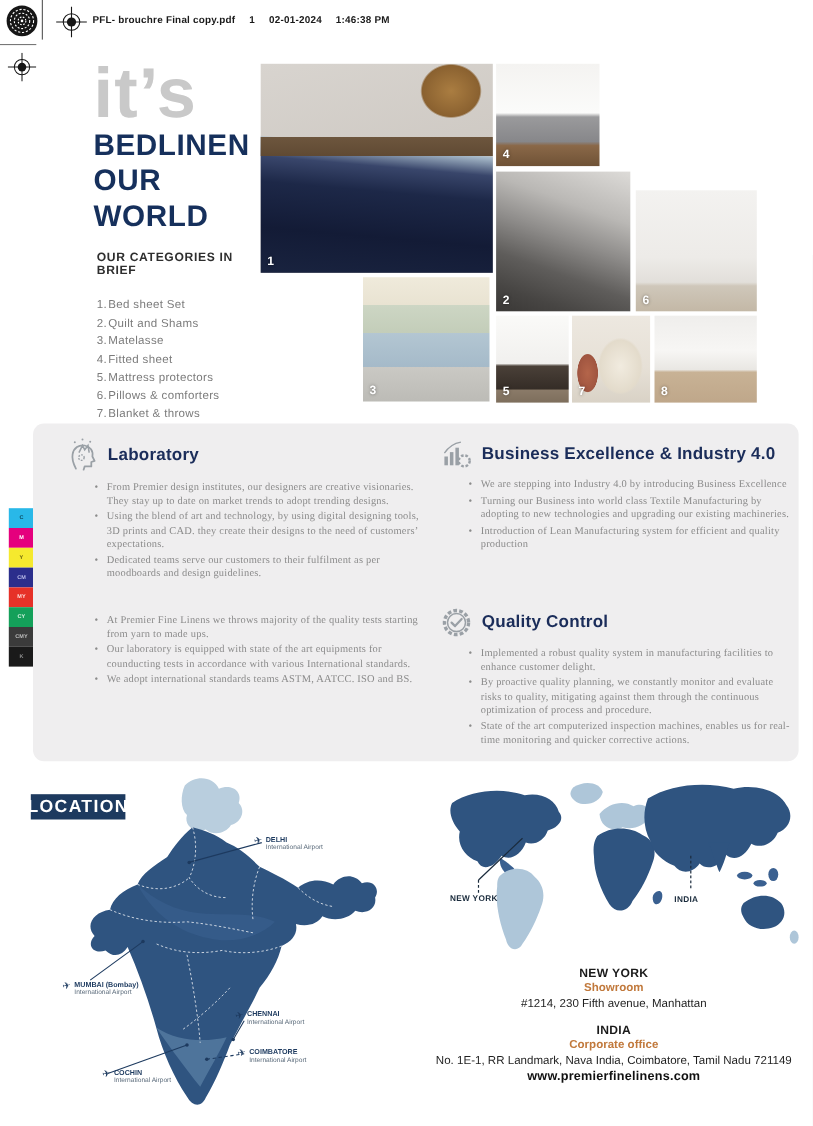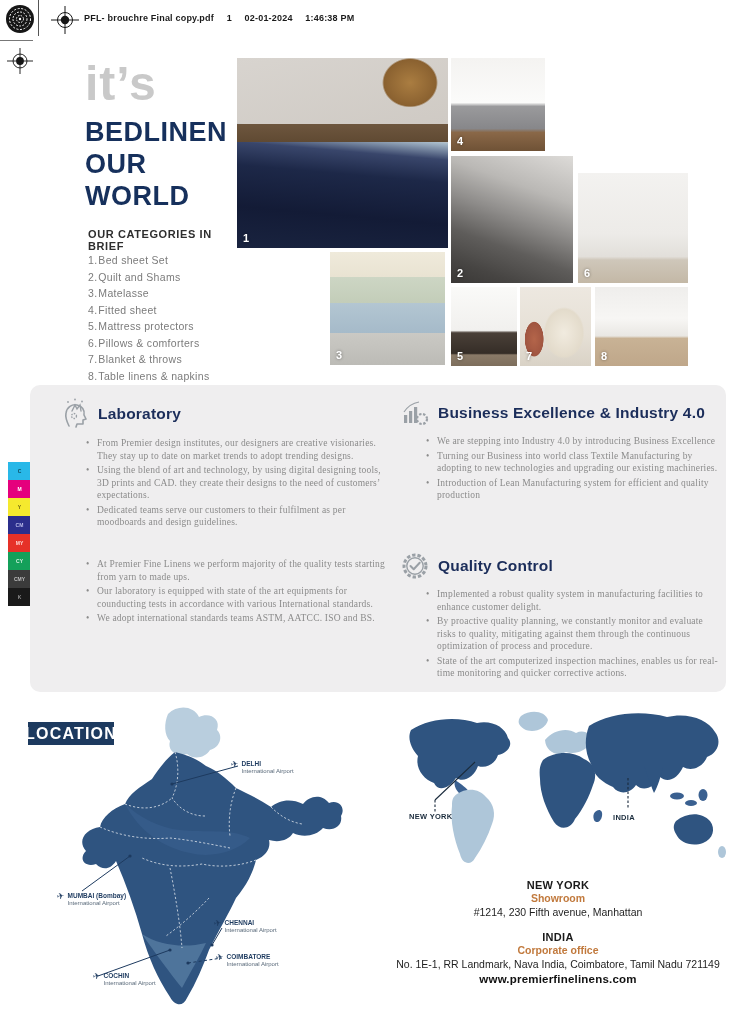--- a/index.html
+++ b/index.html
@@ -19,25 +19,25 @@
     position:absolute; left:84px; top:13px; font-size:9px; font-weight:bold; color:#1a1a1a;
     letter-spacing:.2px; white-space:nowrap;
   }
   .fileinfo span { margin-right:10px; }
   
   .colorbar { position:absolute; left:8px; top:462px; width:23px; }
   .swatch { width:23px; height:18px; display:flex; align-items:center; justify-content:center;
     font-size:5px; font-weight:bold; }
   
   .hero { position:absolute; left:85px; top:58px; }
-  .its { font-size:48px; font-weight:bold; color:#c9c9c9; letter-spacing:1px; line-height:52px; }
+  .its { font-size:64px; font-weight:bold; color:#c9c9c9; letter-spacing:1px; line-height:52px; }
   .hero h1 { font-size:27px; line-height:32px; color:#16305c; font-weight:bold; letter-spacing:.5px; margin-top:6px; }
   .cats { position:absolute; left:88px; top:228px; width:150px; }
   .cats-title { font-size:11px; font-weight:bold; color:#2e2e2e; letter-spacing:.6px; }
-  .cats ol { list-style:none; margin-top:0; }
+  .cats ol { list-style:none; margin-top:17px; }
   .cats li { font-size:10.5px; color:#7b7b7b; line-height:16.5px; letter-spacing:.3px; }
   .cats li .n { margin-right:1px; }
   
   .photo { position:absolute; overflow:hidden; }
   .photo .num { position:absolute; left:6px; bottom:4px; color:#fff; font-weight:bold; font-size:11px;
     text-shadow:0 0 3px rgba(0,0,0,.45); }
   .p1 { left:237px; top:58px; width:211px; height:190px;
     background:
       radial-gradient(45px 40px at 82% 13%, #aa7d41 0%, #8a6130 58%, rgba(0,0,0,0) 62%),
       linear-gradient(180deg, rgba(0,0,0,0) 0%, rgba(0,0,0,0) 35%, #6d563e 35%, #604a33 44%, rgba(0,0,0,0) 44%),
@@ -230,21 +230,21 @@
     </div>
     <ul>
       <li>We are stepping into Industry 4.0 by introducing Business Excellence</li>
       <li>Turning our Business into world class Textile Manufacturing by adopting to new technologies and upgrading our existing machineries.</li>
       <li>Introduction of Lean Manufacturing system for efficient and quality production</li>
     </ul>
   </div>
 
   <div class="feature f2">
     <ul>
-      <li>At Premier Fine Linens we perform majority of the quality tests starting from yarn to made ups.</li>
+      <li>At Premier Fine Linens we throws majority of the quality tests starting from yarn to made ups.</li>
       <li>Our laboratory is equipped  with state of the art equipments for counducting tests in accordance with various International standards.</li>
       <li>We adopt international standards teams ASTM, AATCC. ISO and BS.</li>
     </ul>
   </div>
 
   <div class="feature f3">
     <div class="f-head">
       <svg class="f-icon" width="30" height="30" viewBox="0 0 30 30">
         <circle cx="15" cy="15" r="11" fill="none" stroke="#9aa0a6" stroke-width="3" stroke-dasharray="3.4 2"></circle>
         <circle cx="15" cy="15" r="8.2" fill="none" stroke="#9aa0a6" stroke-width="1.4"></circle>

